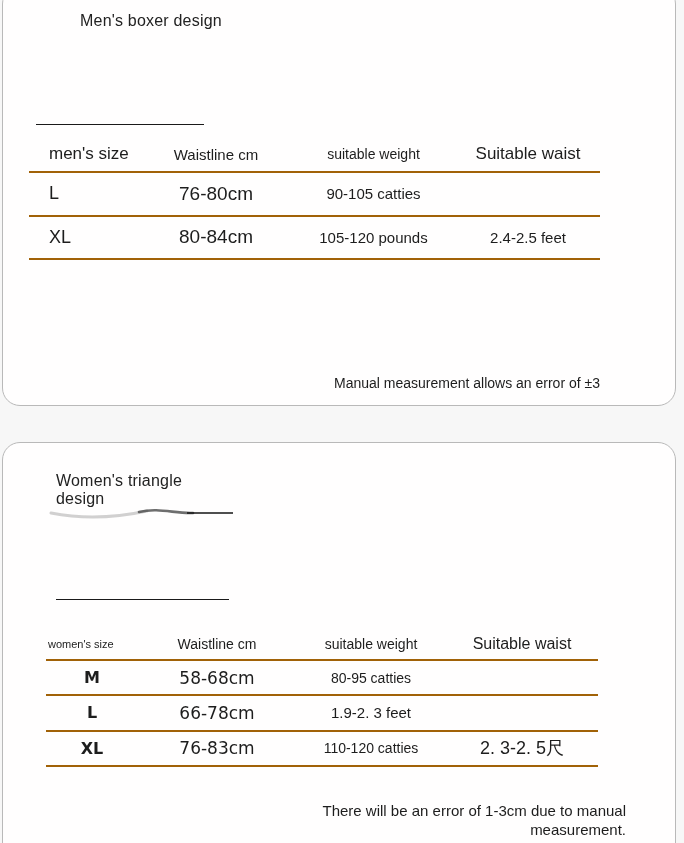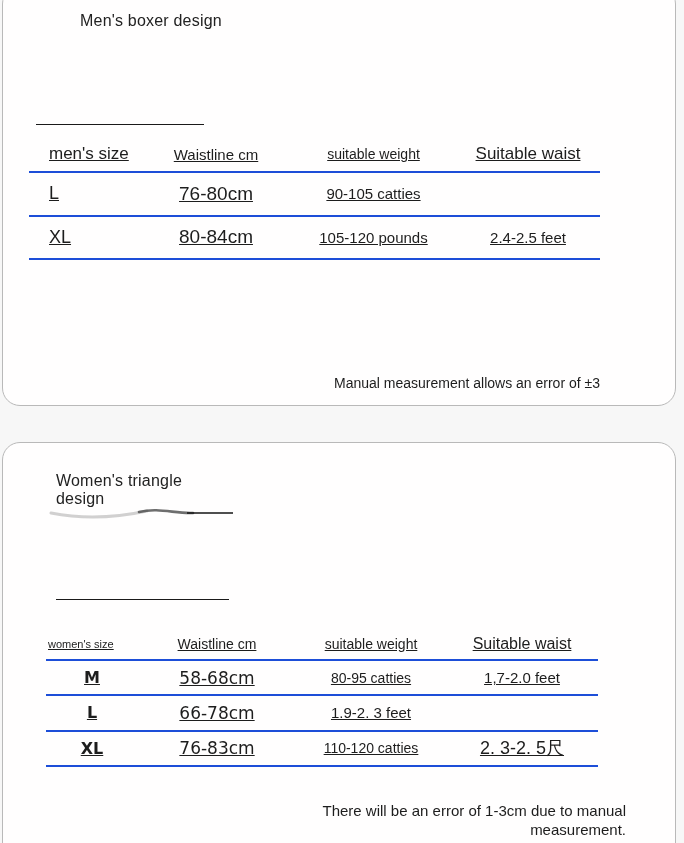--- a/index.html
+++ b/index.html
@@ -43,22 +43,21 @@
 
   .swoosh { position: absolute; left: 44px; top: 60px; }
 
   .size-table { position: absolute; }
   #men-table  { left: 26px; top: 150px; width: 571px; }
   #women-table{ left: 43px; top: 186px; width: 552px; }
 
   .trow {
     display: grid;
     align-items: center;
-    border-bottom: 2px solid #1d4ed8;
-    text-decoration: underline;
+    border-bottom: 2px solid #a16207;
   }
   #men-table .trow   { grid-template-columns: 112px 150px 165px 144px; }
   #women-table .trow { grid-template-columns: 92px 158px 150px 152px; }
 
   #men-table .thead { height: 36px; }
   #men-table .tdata { height: 43.5px; }
   #women-table .thead { height: 32px; }
   #women-table .tdata { height: 35.3px; }
 
   .cell { text-align: center; white-space: nowrap; }
@@ -146,21 +145,20 @@
     <div class="trow thead">
       <div class="cell size">women's size</div>
       <div class="cell wl">Waistline cm</div>
       <div class="cell wt">suitable weight</div>
       <div class="cell waist-h">Suitable waist</div>
     </div>
     <div class="trow tdata">
       <div class="cell size">M</div>
       <div class="cell wl">58-68cm</div>
       <div class="cell wt">80-95 catties</div>
-      <div class="cell ft">1,7-2.0 feet</div>
     </div>
     <div class="trow tdata">
       <div class="cell size">L</div>
       <div class="cell wl">66-78cm</div>
       <div class="cell ft">1.9-2. 3 feet</div>
     </div>
     <div class="trow tdata row-xl">
       <div class="cell size">XL</div>
       <div class="cell wl">76-83cm</div>
       <div class="cell wt">110-120 catties</div>

